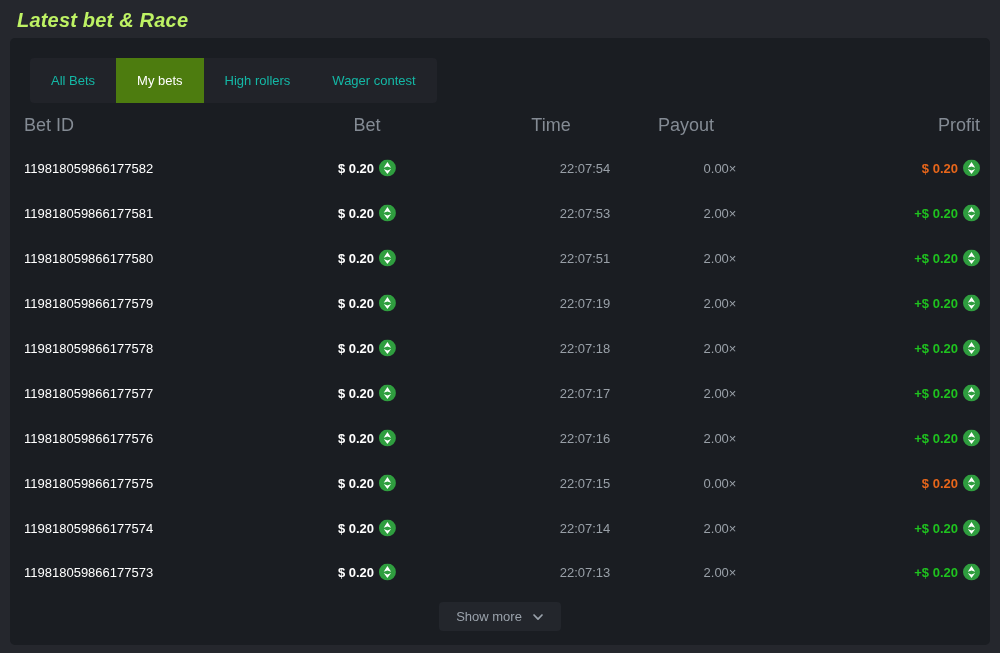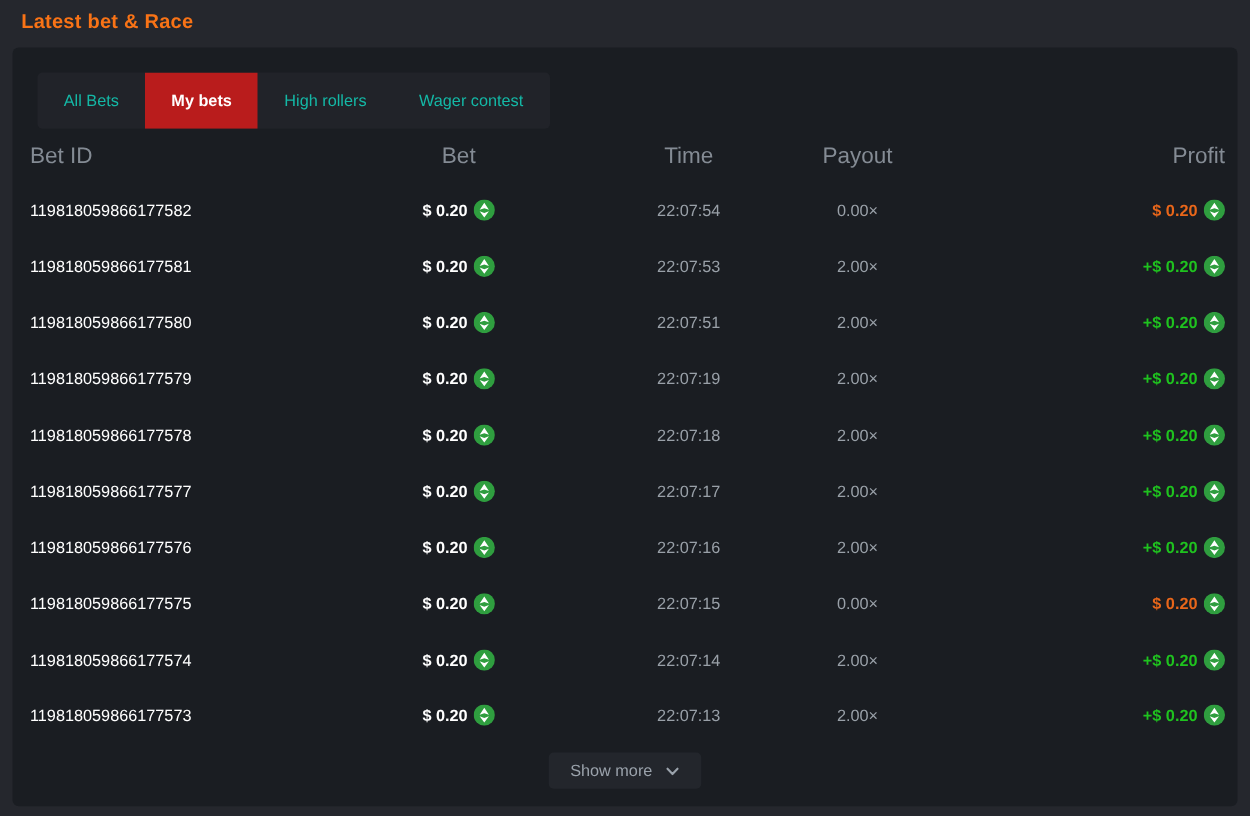--- a/index.html
+++ b/index.html
@@ -3,26 +3,27 @@
 <meta charset="utf-8">
 <style>
   * { margin:0; padding:0; box-sizing:border-box; }
   html,body { width:1000px; height:653px; overflow:hidden; }
   body {
     background:#25272d;
     font-family:"Liberation Sans","DejaVu Sans",sans-serif;
     -webkit-font-smoothing:antialiased;
   }
   .page-title {
-    color:#f97316;
-    font-size:16px;
+    color:#bef264;
+    font-size:20px;
     font-weight:700;
     padding:9px 0 0 17px;
     height:38px;
     letter-spacing:.2px;
+    font-style:italic;
   }
   .panel {
     margin:0 10px;
     height:607px;
     background:#1a1d22;
     border-radius:5px;
     position:relative;
   }
   
   .tabs {
@@ -39,36 +40,36 @@
     background:transparent;
     color:#14b8a6;
     font-family:inherit;
     font-size:13px;
     padding:0 21px;
     height:45px;
     cursor:pointer;
     white-space:nowrap;
   }
   .tab.active {
-    background:#b91c1c;
+    background:#4d7c0f;
     color:#ffffff;
-    font-weight:700;
+    font-weight:400;
   }
   
   .table { position:absolute; left:0; top:65px; right:0; }
   .row { position:relative; height:44.9px; width:100%; }
   .row.head { height:43px; }
   .c-betid  { position:absolute; left:14px;  top:50%; transform:translateY(-50%); }
   .c-bet    { position:absolute; left:357px; top:50%; transform:translate(-50%,-50%); display:flex; align-items:center; gap:5px; }
   .c-time   { position:absolute; left:541px; top:50%; transform:translate(-50%,-50%);text-align:center; }
   .c-payout { position:absolute; left:676px; top:50%; transform:translate(-50%,-50%); }
   .c-profit { position:absolute; right:10px; top:50%; transform:translateY(-50%); display:flex; align-items:center; gap:5px; }
   .head span { color:#848b94; font-size:18px; font-weight:400; }
   .id-text   { color:#ffffff; font-size:13px; }
-  .muted     { color:#99a0a8; font-size:13px; }
+  .muted     { color:#99a0a8; font-size:13px;margin-left:34px; }
   .bet-amt   { color:#ffffff; font-size:13px; font-weight:700; }
   .profit-amt{ font-size:13px; font-weight:700; }
   .profit-amt.win  { color:var(--win-color,#1fc21f); }
   .profit-amt.loss { color:var(--loss-color,#e8661a); }
   .coin { width:17px; height:17px; display:block; flex:0 0 auto; }
   
   .show-more-wrap { position:absolute; left:0; right:0; top:564px; display:flex; justify-content:center; }
   .show-more {
     display:flex; align-items:center; gap:10px;
     background:#23262c;

